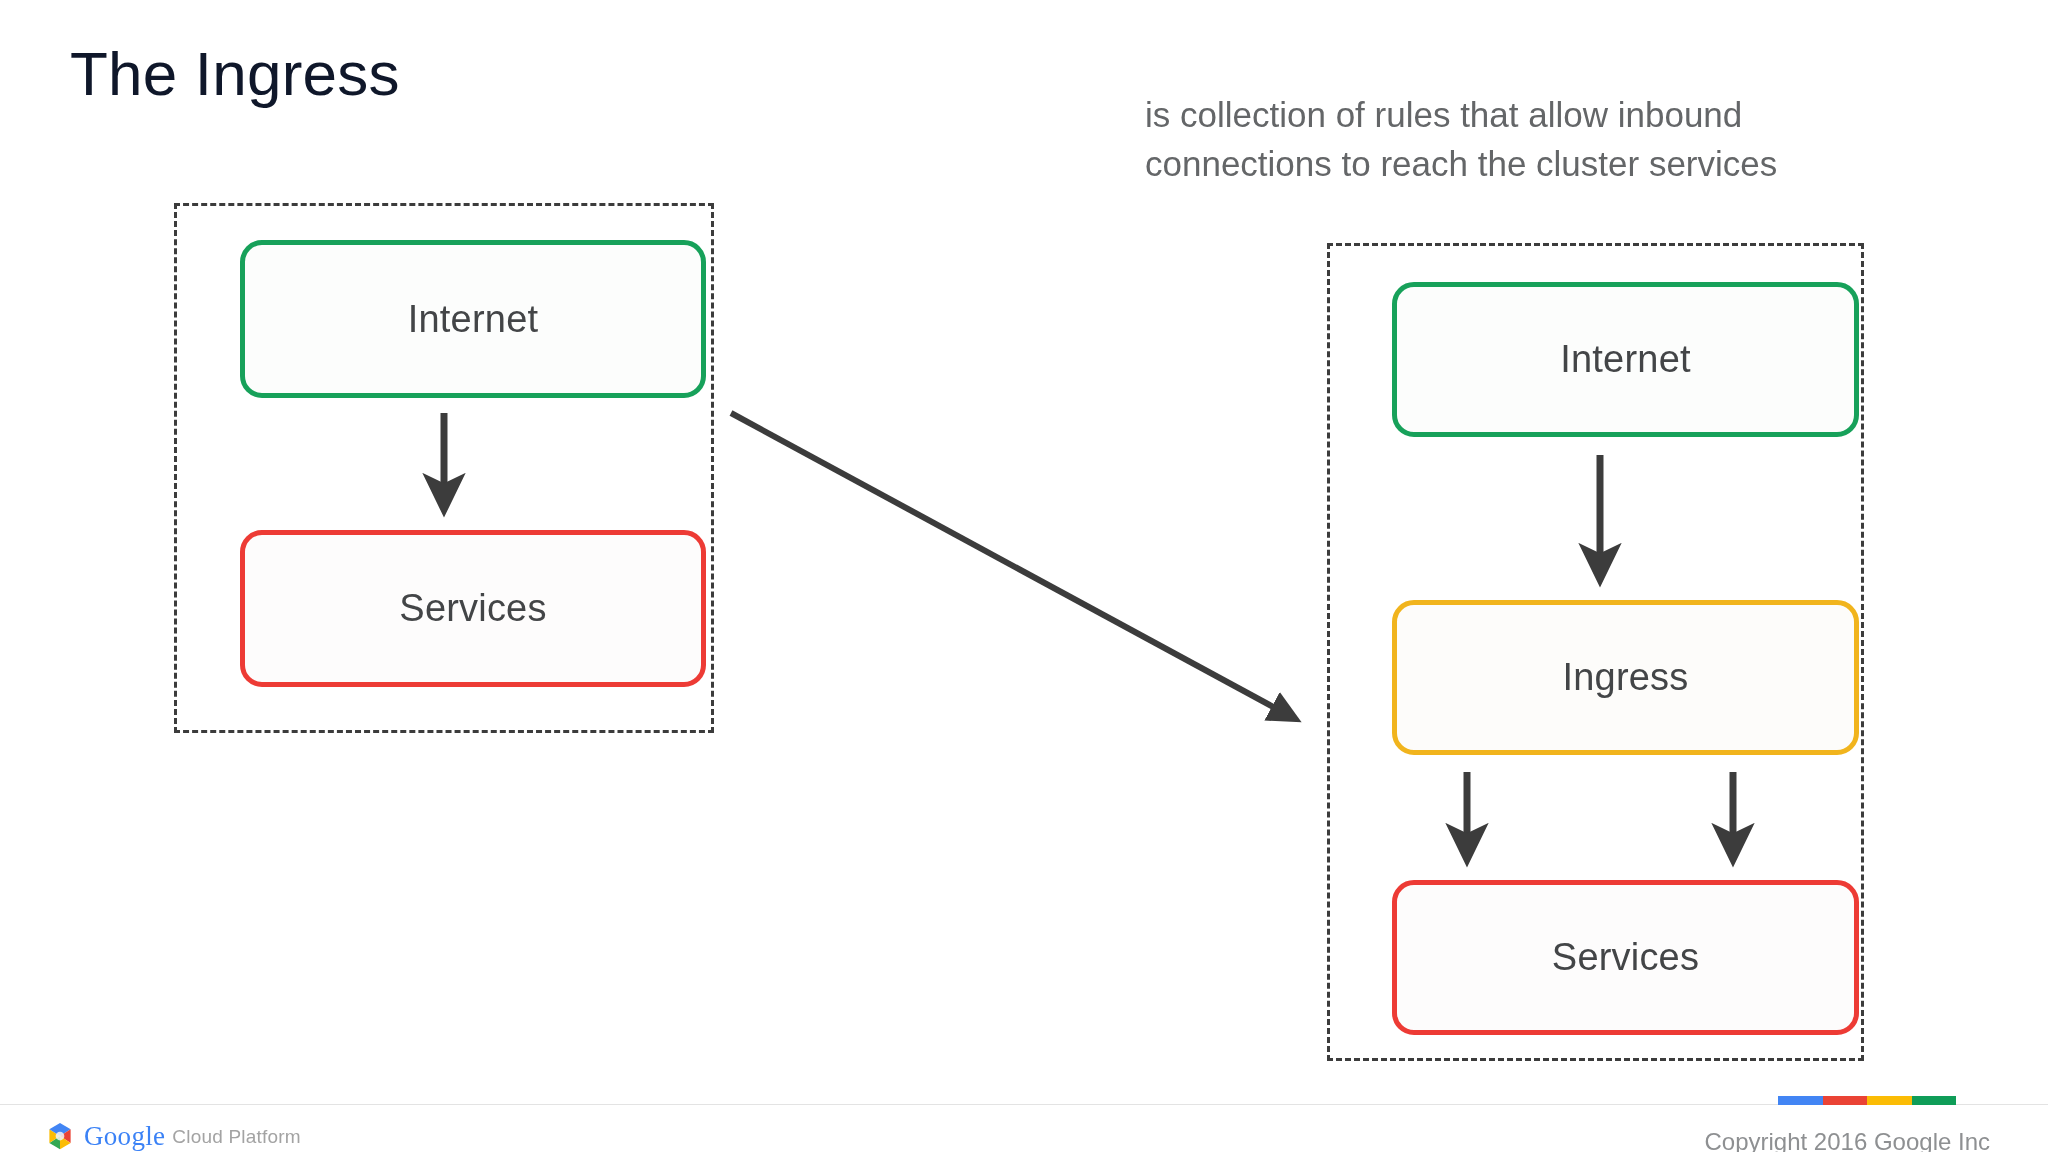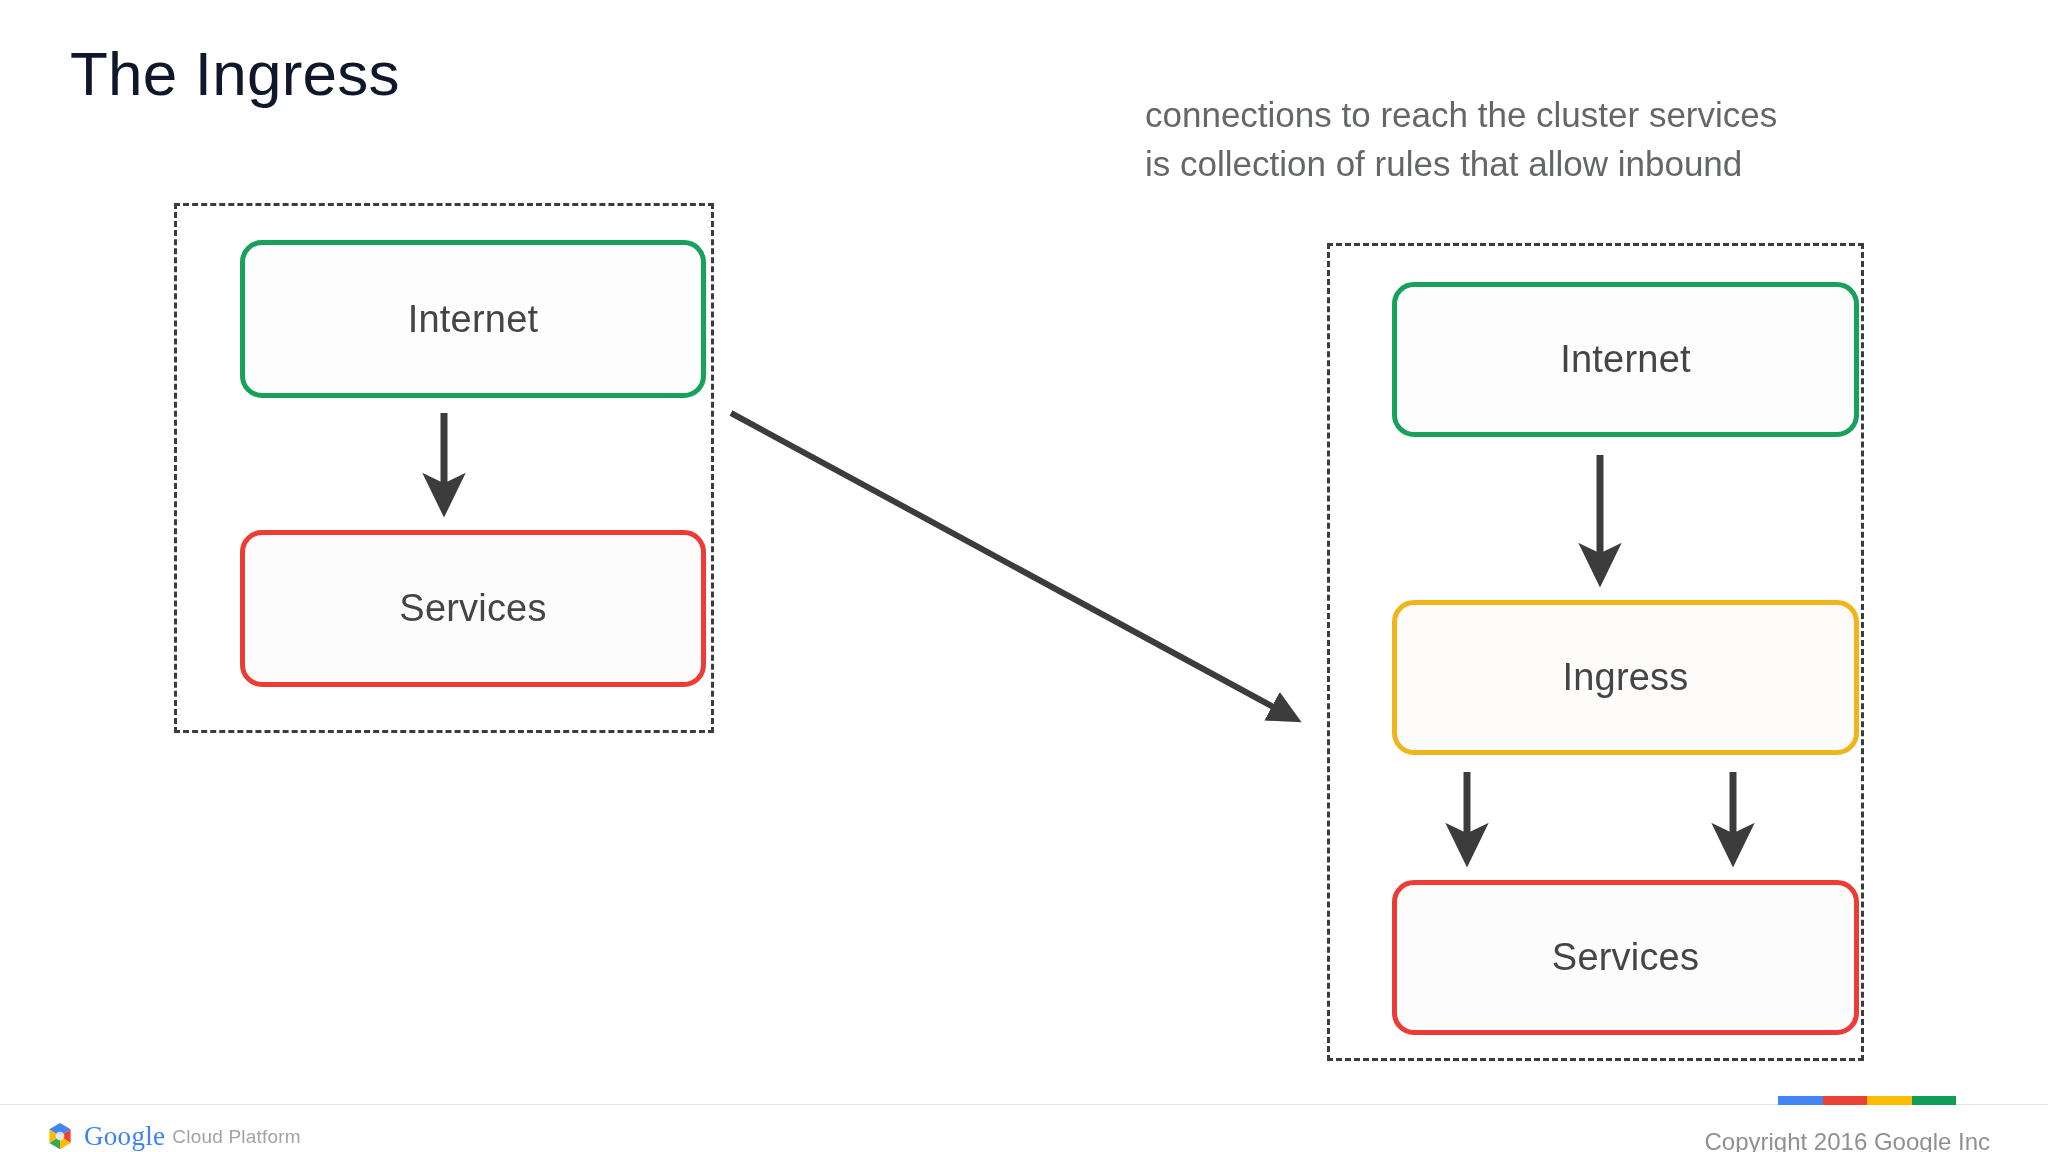--- a/index.html
+++ b/index.html
@@ -146,22 +146,22 @@
   #color-bar span { flex: 1 1 0; height: 100%; display: block; }
 </style>
 </head>
 <body>
 
 <div id="slide">
 
   <div id="slide-title">The Ingress</div>
 
   <div id="description">
+    <span class="desc-line">is collection of rules that allow inbound</span>
     <span class="desc-line">connections to reach the cluster services</span>
-    <span class="desc-line">is collection of rules that allow inbound</span>
   </div>
 
   <div id="left-cluster" class="dashed-box"></div>
   <div id="left-internet" class="node green" style="border-color: rgb(23, 161, 90);">
     <span>Internet</span>
   </div>
   <div id="left-services" class="node red" style="border-color: rgb(237, 59, 53);">
     <span>Services</span>
   </div>
 

